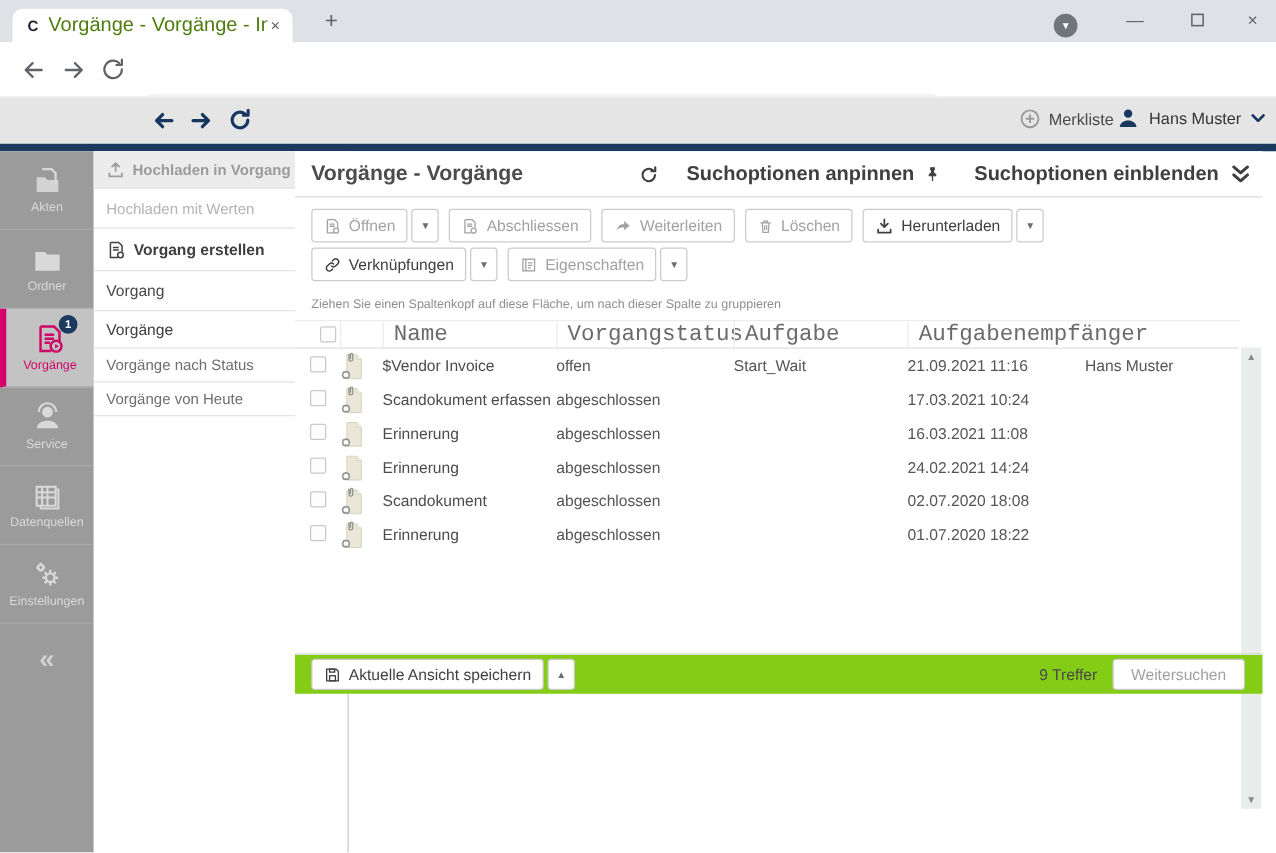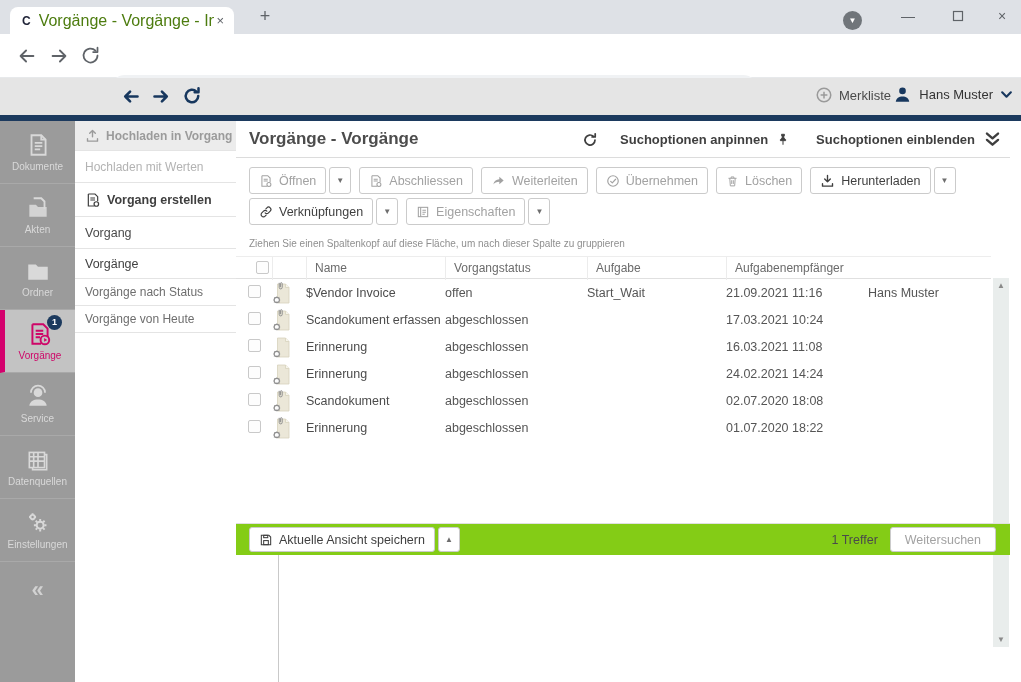--- a/index.html
+++ b/index.html
@@ -53,32 +53,32 @@
   .np-sub { height:27px; }
   .np-spacer { flex:1; }
   .np-caret { font-size:8px; color:#9a9a9a; }
   .qmark { width:15px; height:15px; border:1px solid #555; border-radius:50%; font-size:9px; color:#555; text-align:center; line-height:14px; }
 
   
   #main { position:absolute; left:236px; top:121px; width:774px; height:434px; background:#fff; }
   .m-header { height:37px; border-bottom:1px solid #dcdcdc; position:relative; }
   .m-title { position:absolute; left:13px; top:8px; font-size:17px; font-weight:bold; color:#4c4c4c; }
   .m-hright { position:absolute; right:8px; top:9px; display:flex; align-items:center; gap:8px; }
-  .m-hlabel { font-size:13px; font-weight:bold; color:#3f3f3f; }
+  .m-hlabel { font-size:16px; font-weight:bold; color:#3f3f3f; }
   .m-toolbar { padding:9px 0 0 13px; }
   .btnrow { display:flex; gap:8px; margin-bottom:4px; }
   .btngrp { display:flex; gap:3px; }
   .btn { height:27px; display:inline-flex; align-items:center; gap:6px; padding:0 9px; background:#fff; border:1px solid #cbcbcb; border-radius:3px; font-size:12.5px; color:#a2a2a2; }
   .btn.en { color:#3f3f3f; }
   .btn .bic { color:inherit; }
   .btn-caret { width:22px; justify-content:center; padding:0; font-size:8px; color:#6e6e6e; }
   .m-hint { margin:13px 0 0 13px; font-size:10px; color:#8f8f8f; }
   .tgrid { display:grid; grid-template-columns:24px 34px 139px 142px 139px 142px 1fr; align-items:center; }
   .thead { margin-top:7px; height:23px; border-top:1px solid #ededed; border-bottom:1px solid #e0e0e0; padding-left:12px; margin-right:19px; }
-  .thead .tcell { font-size:12px; color:#6b6b6b; height:23px; line-height:22px; border-left:1px solid #ececec; padding-left:8px; }
+  .thead .tcell { font-size:18px; color:#6b6b6b; height:23px; line-height:22px; border-left:1px solid #ececec; padding-left:8px;font-family:Liberation Mono, monospace; }
   .thead .tcell.first { border-left:none; }
   .trow { height:27px; padding-left:12px; margin-right:19px; font-size:12.5px; color:#555; }
   .trow .name { color:#4c4c4c; }
   .cb { width:13px; height:13px; border:1px solid #c9c9c9; border-radius:2px; background:#fdfdfd; }
   .rowicon { position:relative; width:20px; height:24px; }
   .scrollbar { position:absolute; right:1px; top:157px; width:16px; height:369px; background:#e9edec; display:flex; flex-direction:column; justify-content:space-between; align-items:center; padding:3px 0; color:#8a8a8a; font-size:8px; }
   .m-footer { position:absolute; left:0; bottom:0; width:774px; height:32px; border-top:1px solid #e0e0e0; background:#84cc16; display:flex; align-items:center; }
   .f-left { margin-left:13px; display:flex; gap:3px; }
   .f-right { margin-left:auto; margin-right:14px; display:flex; align-items:center; gap:12px; }
   .hits { font-size:12.5px; color:#4a4a4a; }
@@ -205,29 +205,20 @@
       <span>
         <svg width="13" height="13" viewBox="0 0 24 24" fill="none" stroke="#17375e" stroke-width="4" stroke-linecap="round" stroke-linejoin="round">
             <path d="M4 8l8 8 8-8"></path>
           </svg>
       </span>
     </div>
   </div>
   <div id="navybar"></div>
 
   <div id="sidebar">
-    <div class="sb-item">
-      <span>
-          <svg width="26" height="26" viewBox="0 0 24 24" fill="none" stroke="currentColor" stroke-width="1.7">
-            <path d="M6 3h9l4 4v14H6z"></path>
-            <path d="M15 3v4h4M9 10h7M9 13h7M9 16h5"></path>
-          </svg>
-        </span>
-      <span class="sb-label">Dokumente</span>
-    </div>
     <div class="sb-item">
       <span>
           <svg width="26" height="26" viewBox="0 0 24 24" fill="none" stroke="currentColor" stroke-width="1.7">
             <path d="M8 3h7l3 3v7"></path>
             <path d="M4 9h6l2 2h8v9H4z" fill="currentColor" stroke="none" opacity="0.9"></path>
           </svg>
         </span>
       <span class="sb-label">Akten</span>
     </div>
     <div class="sb-item">
@@ -383,29 +374,20 @@
         <button class="btn">
           <span class="bic">
               <svg width="15" height="13" viewBox="0 0 24 24" fill="currentColor">
                 <path d="M13.5 9.5V5l8 7-8 7v-4.5c-5.5 0-8.5 1.5-11 5 1-6.5 5-9.6 11-10z"></path>
               </svg>
             </span>
           <span>Weiterleiten</span>
         </button>
         <button class="btn">
           <span class="bic">
-              <svg width="14" height="14" viewBox="0 0 24 24" fill="none" stroke="currentColor" stroke-width="2">
-                <circle cx="12" cy="12" r="9"></circle>
-                <path d="M8 12.5l2.8 2.8L16.5 9" stroke-linecap="round" stroke-linejoin="round"></path>
-              </svg>
-            </span>
-          <span>Übernehmen</span>
-        </button>
-        <button class="btn">
-          <span class="bic">
               <svg width="13" height="14" viewBox="0 0 24 24" fill="none" stroke="currentColor" stroke-width="1.8">
                 <path d="M4.5 7h15M9.5 7V4.5h5V7M7 7l1 14h8l1-14"></path>
                 <path d="M10.5 10.5v7M13.5 10.5v7"></path>
               </svg>
             </span>
           <span>Löschen</span>
         </button>
         <div class="btngrp">
           <button class="btn en">
             <span class="bic">
@@ -562,20 +544,20 @@
                 <path d="M4 4h13l3 3v13H4z"></path>
                 <rect x="8" y="13" width="8" height="7"></rect>
                 <rect x="8" y="4" width="7" height="4"></rect>
               </svg>
             </span>
           <span>Aktuelle Ansicht speichern</span>
         </button>
         <button class="btn btn-caret" style="height:25px">▲</button>
       </div>
       <div class="f-right">
-        <span class="hits">1 Treffer</span>
+        <span class="hits">9 Treffer</span>
         <button class="btn" style="height:25px;padding:0 14px">
           <span>Weitersuchen</span>
         </button>
       </div>
     </div>
   </div>
 </div>
 
 </body></html>

